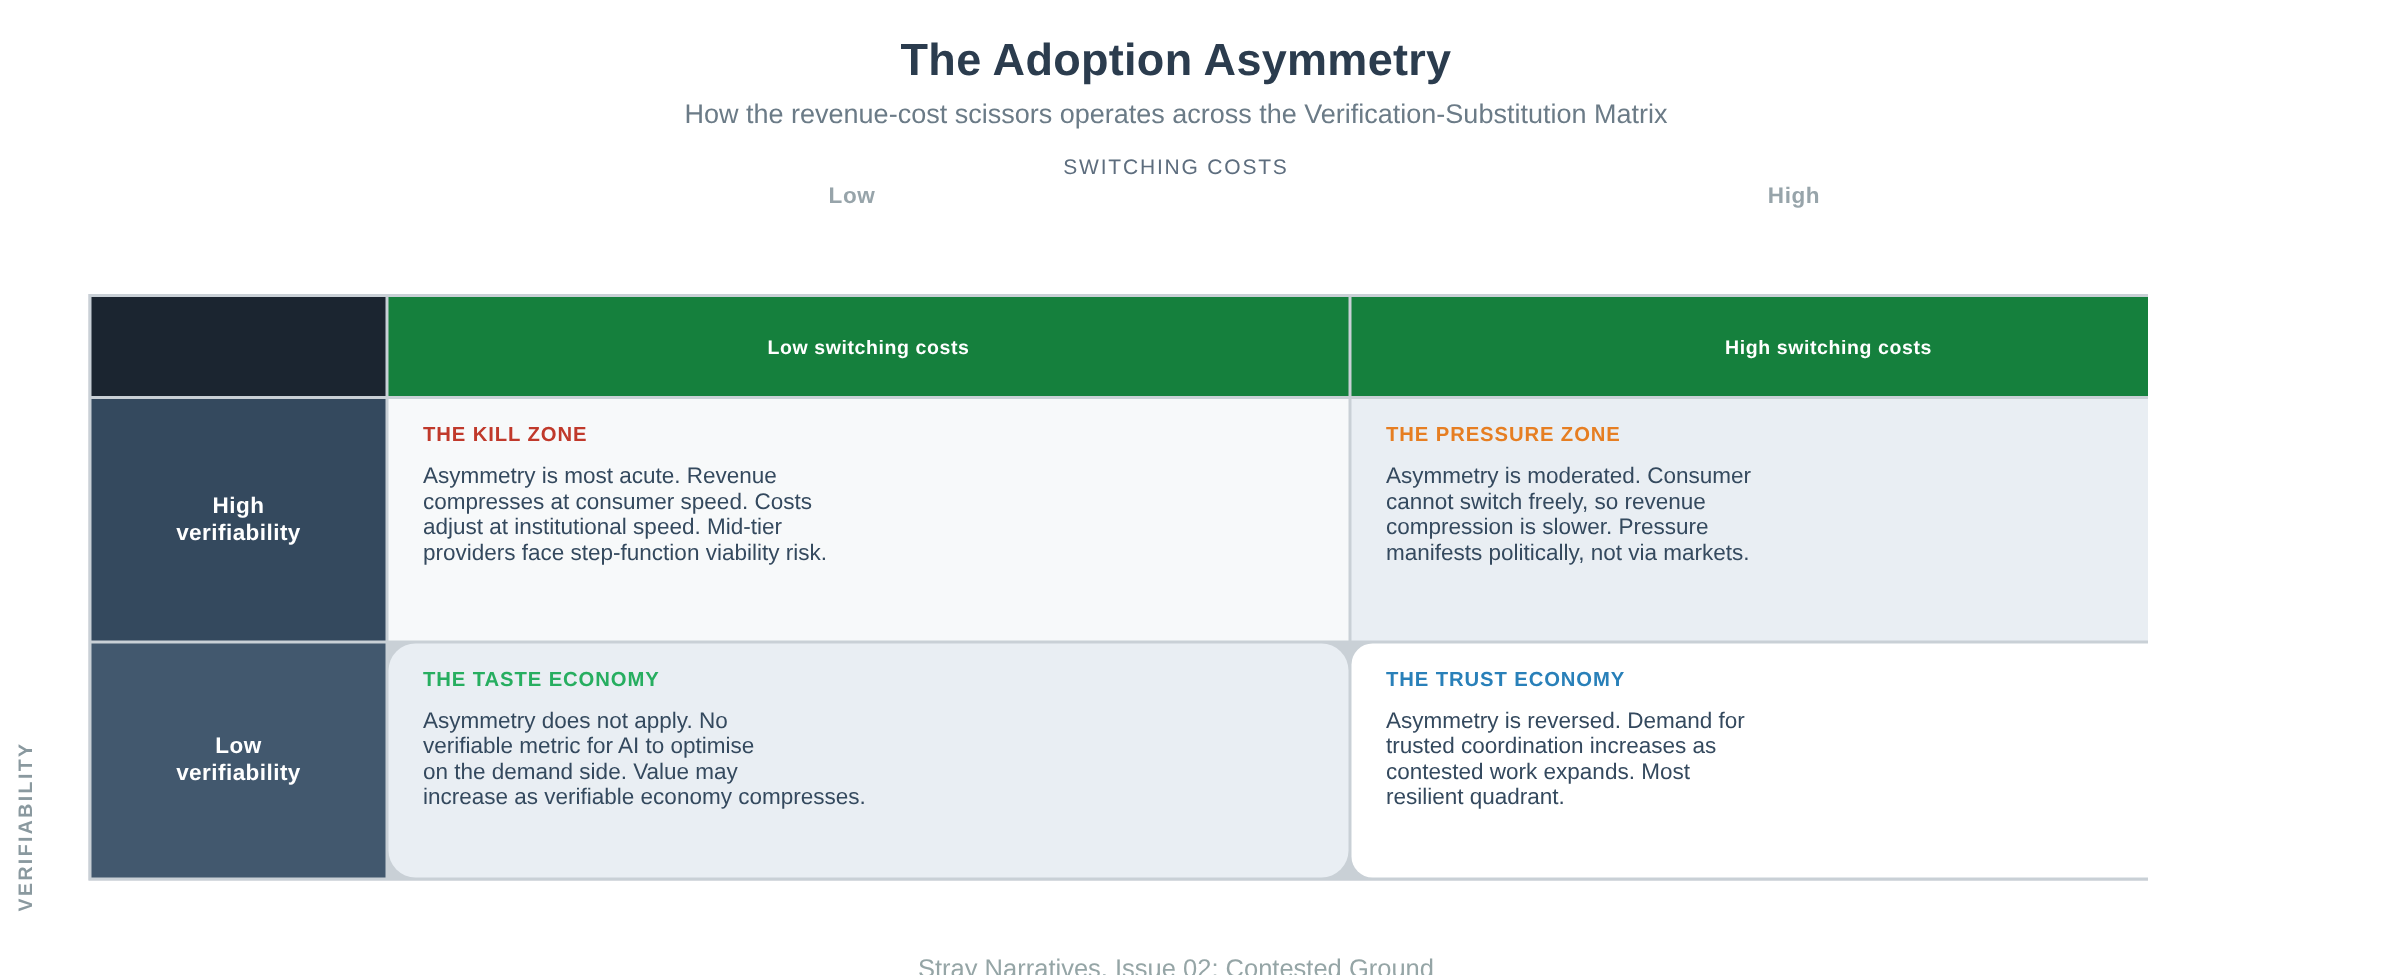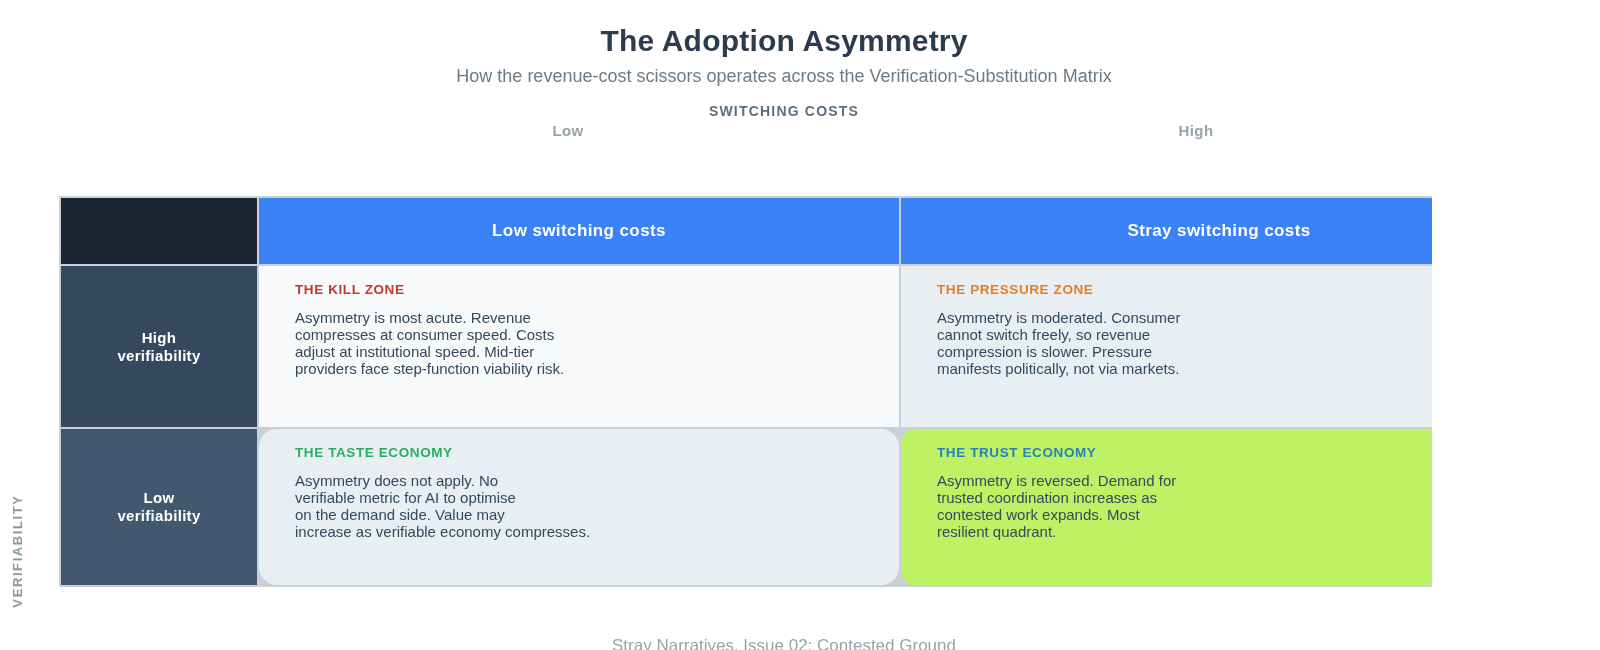--- a/index.html
+++ b/index.html
@@ -7,21 +7,21 @@
     width:1600px;height:650px;background:#ffffff;
     font-family:"Liberation Sans",sans-serif;
     -webkit-font-smoothing:antialiased;
   }
   .page{position:relative;width:1432px;height:650px;overflow:hidden;}
 
   
   .fig-header{position:absolute;left:0;top:0;width:1568px;text-align:center;}
   .fig-title{margin:24px 0 0 0;font-size:30px;font-weight:bold;color:#2b3c4e;letter-spacing:.2px;}
   .fig-subtitle{margin:8px 0 0 0;font-size:18px;font-weight:normal;color:#6b7b87;}
-  .x-axis-title{margin:16px 0 0 0;font-size:14px;font-weight:bold;color:#5d6d7e;letter-spacing:1.2px;}
+  .x-axis-title{margin:16px 0 0 0;font-size:14px;font-weight:normal;color:#5d6d7e;letter-spacing:1.2px;}
 
   .x-tick{position:absolute;top:122px;transform:translateX(-50%);
     font-size:15px;font-weight:bold;color:#97a4aa;letter-spacing:.4px;}
   .x-tick.low{left:568px;}
   .x-tick.high{left:1196px;}
 
   .y-axis-title{position:absolute;left:17px;top:551px;
     transform:translate(-50%,-50%) rotate(-90deg);white-space:nowrap;
     font-size:13px;font-weight:bold;color:#8a999f;letter-spacing:1.6px;}
 
@@ -29,33 +29,33 @@
   .matrix{
     position:absolute;left:59px;top:196px;
     display:grid;
     grid-template-columns:196px 640px 636px;
     grid-template-rows:66px 161px 156px;
     gap:2px;background:#c9d0d6;border:2px solid #c9d0d6;
   }
   .cell{overflow:hidden;}
   .corner{background:#1b2530;}
   .col-header{
-    background:#3b82f6;color:#ffffff;
+    background:#15803d;color:#ffffff;
     display:flex;align-items:center;justify-content:center;
-    font-size:17px;font-weight:bold;letter-spacing:.4px;
+    font-size:13px;font-weight:bold;letter-spacing:.4px;
   }
   .row-header{
     color:#ffffff;display:flex;align-items:center;justify-content:center;
     text-align:center;font-size:15px;font-weight:bold;
     white-space:pre-line;line-height:1.2;letter-spacing:.3px;
   }
   .row-header.high{background:#34495e;}
   .row-header.low{background:#42586e;}
 
-  .quadrant{padding:16px 36px;box-sizing:border-box;background:#f7f9fa;}
+  .quadrant{padding:16px 23px;box-sizing:border-box;background:#f7f9fa;}
   .q-title{font-size:13.5px;font-weight:bold;letter-spacing:.6px;}
   .q-body{
     margin-top:12px;font-size:15px;color:#34495e;
     white-space:pre-line;line-height:1.14;
   }
 
   .fig-footer{position:absolute;left:0;top:636px;width:1568px;text-align:center;
     font-size:17px;color:#95a5a6;}
 </style>
 </head>
@@ -69,21 +69,21 @@
     <div class="x-axis-title">SWITCHING COSTS</div>
   </header>
 
   <div class="x-tick low">Low</div>
   <div class="x-tick high">High</div>
   <div class="y-axis-title">VERIFIABILITY</div>
 
   <div class="matrix">
     <div class="cell corner"></div>
     <div class="cell col-header">Low switching costs</div>
-    <div class="cell col-header">Stray switching costs</div>
+    <div class="cell col-header">High switching costs</div>
 
     <div class="cell row-header high">High
 verifiability</div>
 
     <div class="cell quadrant" style="background: rgb(247, 249, 250);">
       <div class="q-title" style="color: rgb(192, 57, 43);">THE KILL ZONE</div>
       <div class="q-body">Asymmetry is most acute. Revenue
 compresses at consumer speed. Costs
 adjust at institutional speed. Mid-tier
 providers face step-function viability risk.</div>
@@ -101,21 +101,21 @@
 verifiability</div>
 
     <div class="cell quadrant" style="background: rgb(233, 238, 243); border-radius: 18px;">
       <div class="q-title" style="color: rgb(39, 174, 96);">THE TASTE ECONOMY</div>
       <div class="q-body">Asymmetry does not apply. No
 verifiable metric for AI to optimise
 on the demand side. Value may
 increase as verifiable economy compresses.</div>
     </div>
 
-    <div class="cell quadrant" style="background: #bef264; border-radius: 14px;">
+    <div class="cell quadrant" style="background: #ffffff; border-radius: 14px;">
       <div class="q-title" style="color: rgb(41, 128, 185);">THE TRUST ECONOMY</div>
       <div class="q-body">Asymmetry is reversed. Demand for
 trusted coordination increases as
 contested work expands. Most
 resilient quadrant.</div>
     </div>
   </div>
 
   <footer class="fig-footer">Stray Narratives, Issue 02: Contested Ground</footer>
 

